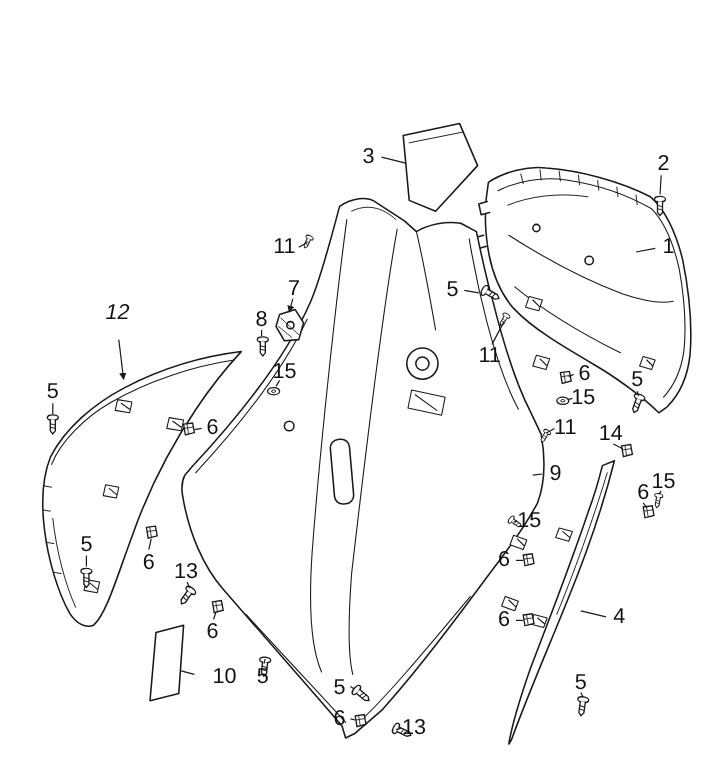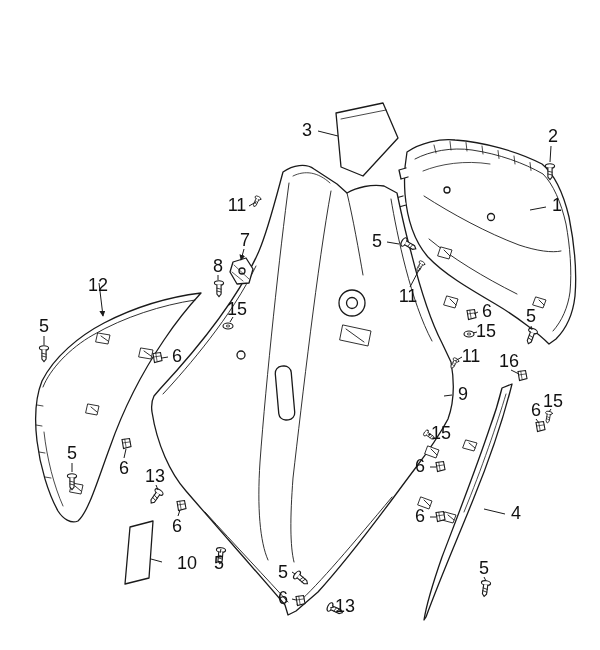--- a/index.html
+++ b/index.html
@@ -185,30 +185,30 @@
   </svg>
 
   <div class="label-layer" id="label-layer">
       <div class="part-label" style="left: 307px; top: 130px;">3</div>
       <div class="part-label" style="left: 553px; top: 136px;">2</div>
       <div class="part-label" style="left: 557px; top: 205px;">1</div>
       <div class="part-label" style="left: 237px; top: 205px;">11</div>
       <div class="part-label" style="left: 245px; top: 240px;">7</div>
       <div class="part-label" style="left: 377px; top: 241px;">5</div>
       <div class="part-label" style="left: 218px; top: 266px;">8</div>
-      <div class="part-label" style="left: 98px; top: 285px;">12</div>
+      <div class="part-label" style="left: 98px; top: 260px; font-style: italic;">12</div>
       <div class="part-label" style="left: 237px; top: 309px;">15</div>
       <div class="part-label" style="left: 408px; top: 296px;">11</div>
       <div class="part-label" style="left: 44px; top: 326px;">5</div>
       <div class="part-label" style="left: 487px; top: 311px;">6</div>
       <div class="part-label" style="left: 486px; top: 331px;">15</div>
       <div class="part-label" style="left: 531px; top: 316px;">5</div>
       <div class="part-label" style="left: 177px; top: 356px;">6</div>
       <div class="part-label" style="left: 471px; top: 356px;">11</div>
-      <div class="part-label" style="left: 509px; top: 361px;">16</div>
+      <div class="part-label" style="left: 509px; top: 361px;">14</div>
       <div class="part-label" style="left: 463px; top: 394px;">9</div>
       <div class="part-label" style="left: 553px; top: 401px;">15</div>
       <div class="part-label" style="left: 536px; top: 410px;">6</div>
       <div class="part-label" style="left: 441px; top: 433px;">15</div>
       <div class="part-label" style="left: 72px; top: 453px;">5</div>
       <div class="part-label" style="left: 124px; top: 468px;">6</div>
       <div class="part-label" style="left: 155px; top: 476px;">13</div>
       <div class="part-label" style="left: 420px; top: 466px;">6</div>
       <div class="part-label" style="left: 516px; top: 513px;">4</div>
       <div class="part-label" style="left: 420px; top: 516px;">6</div>

